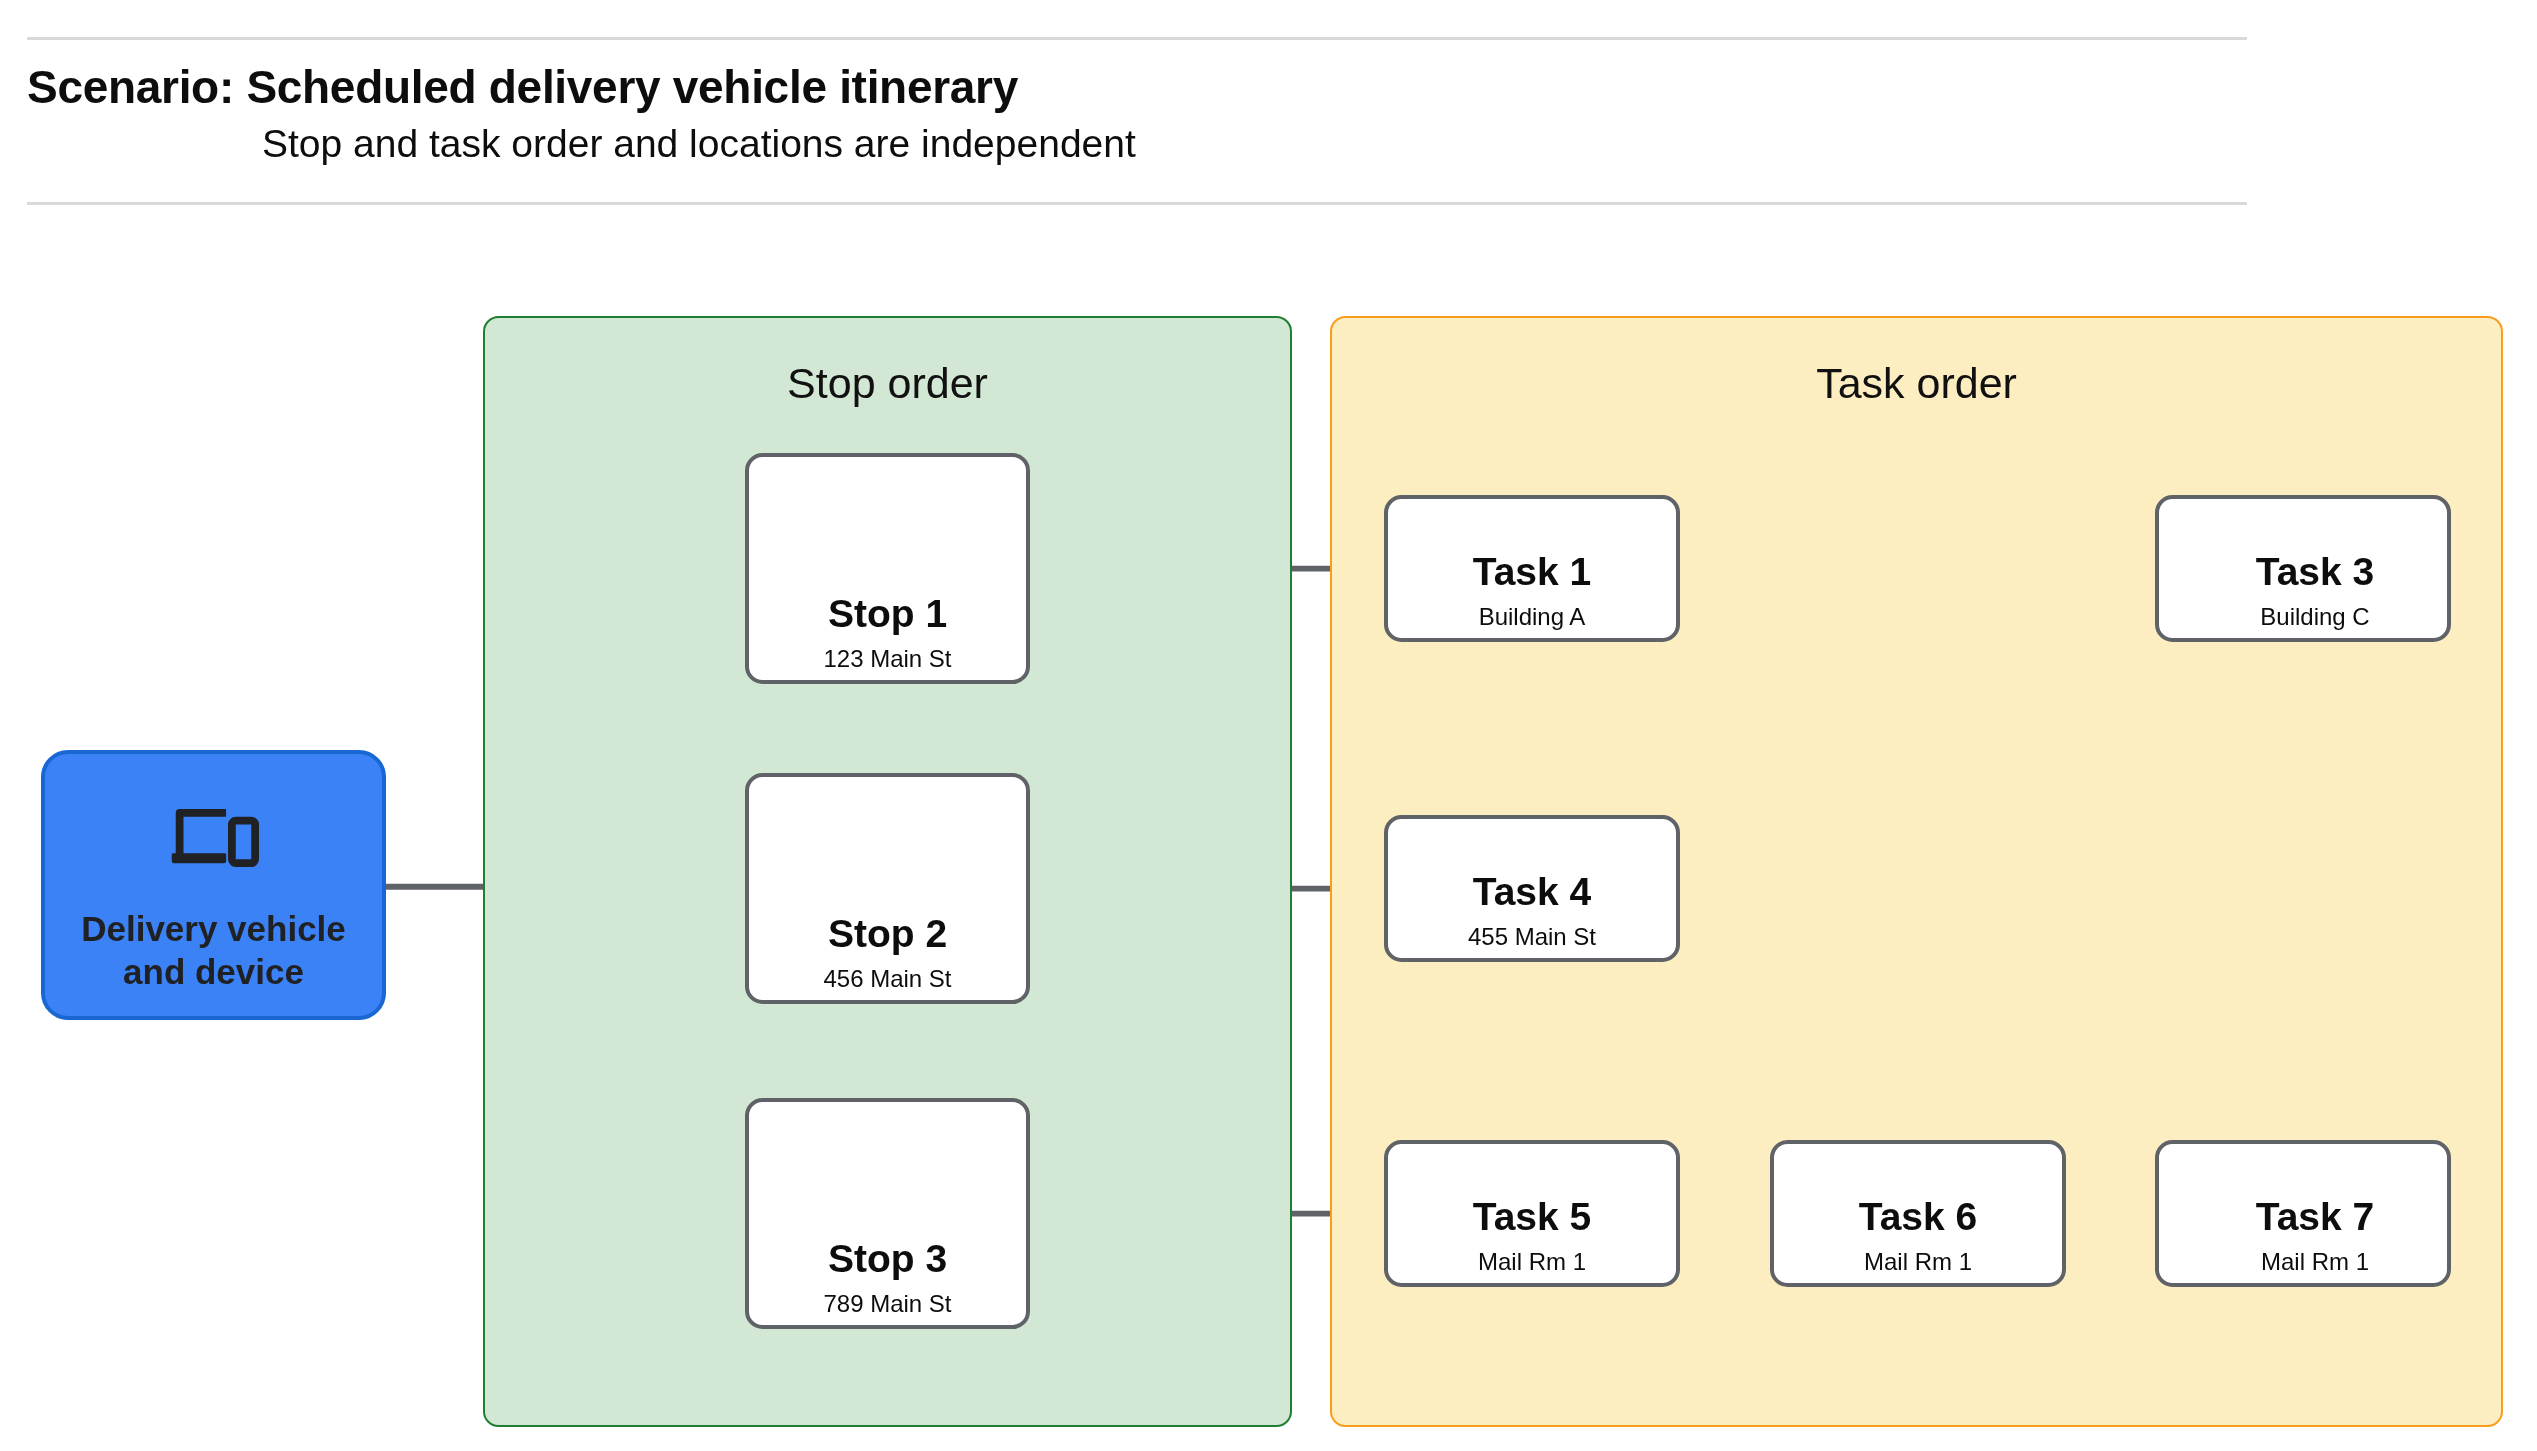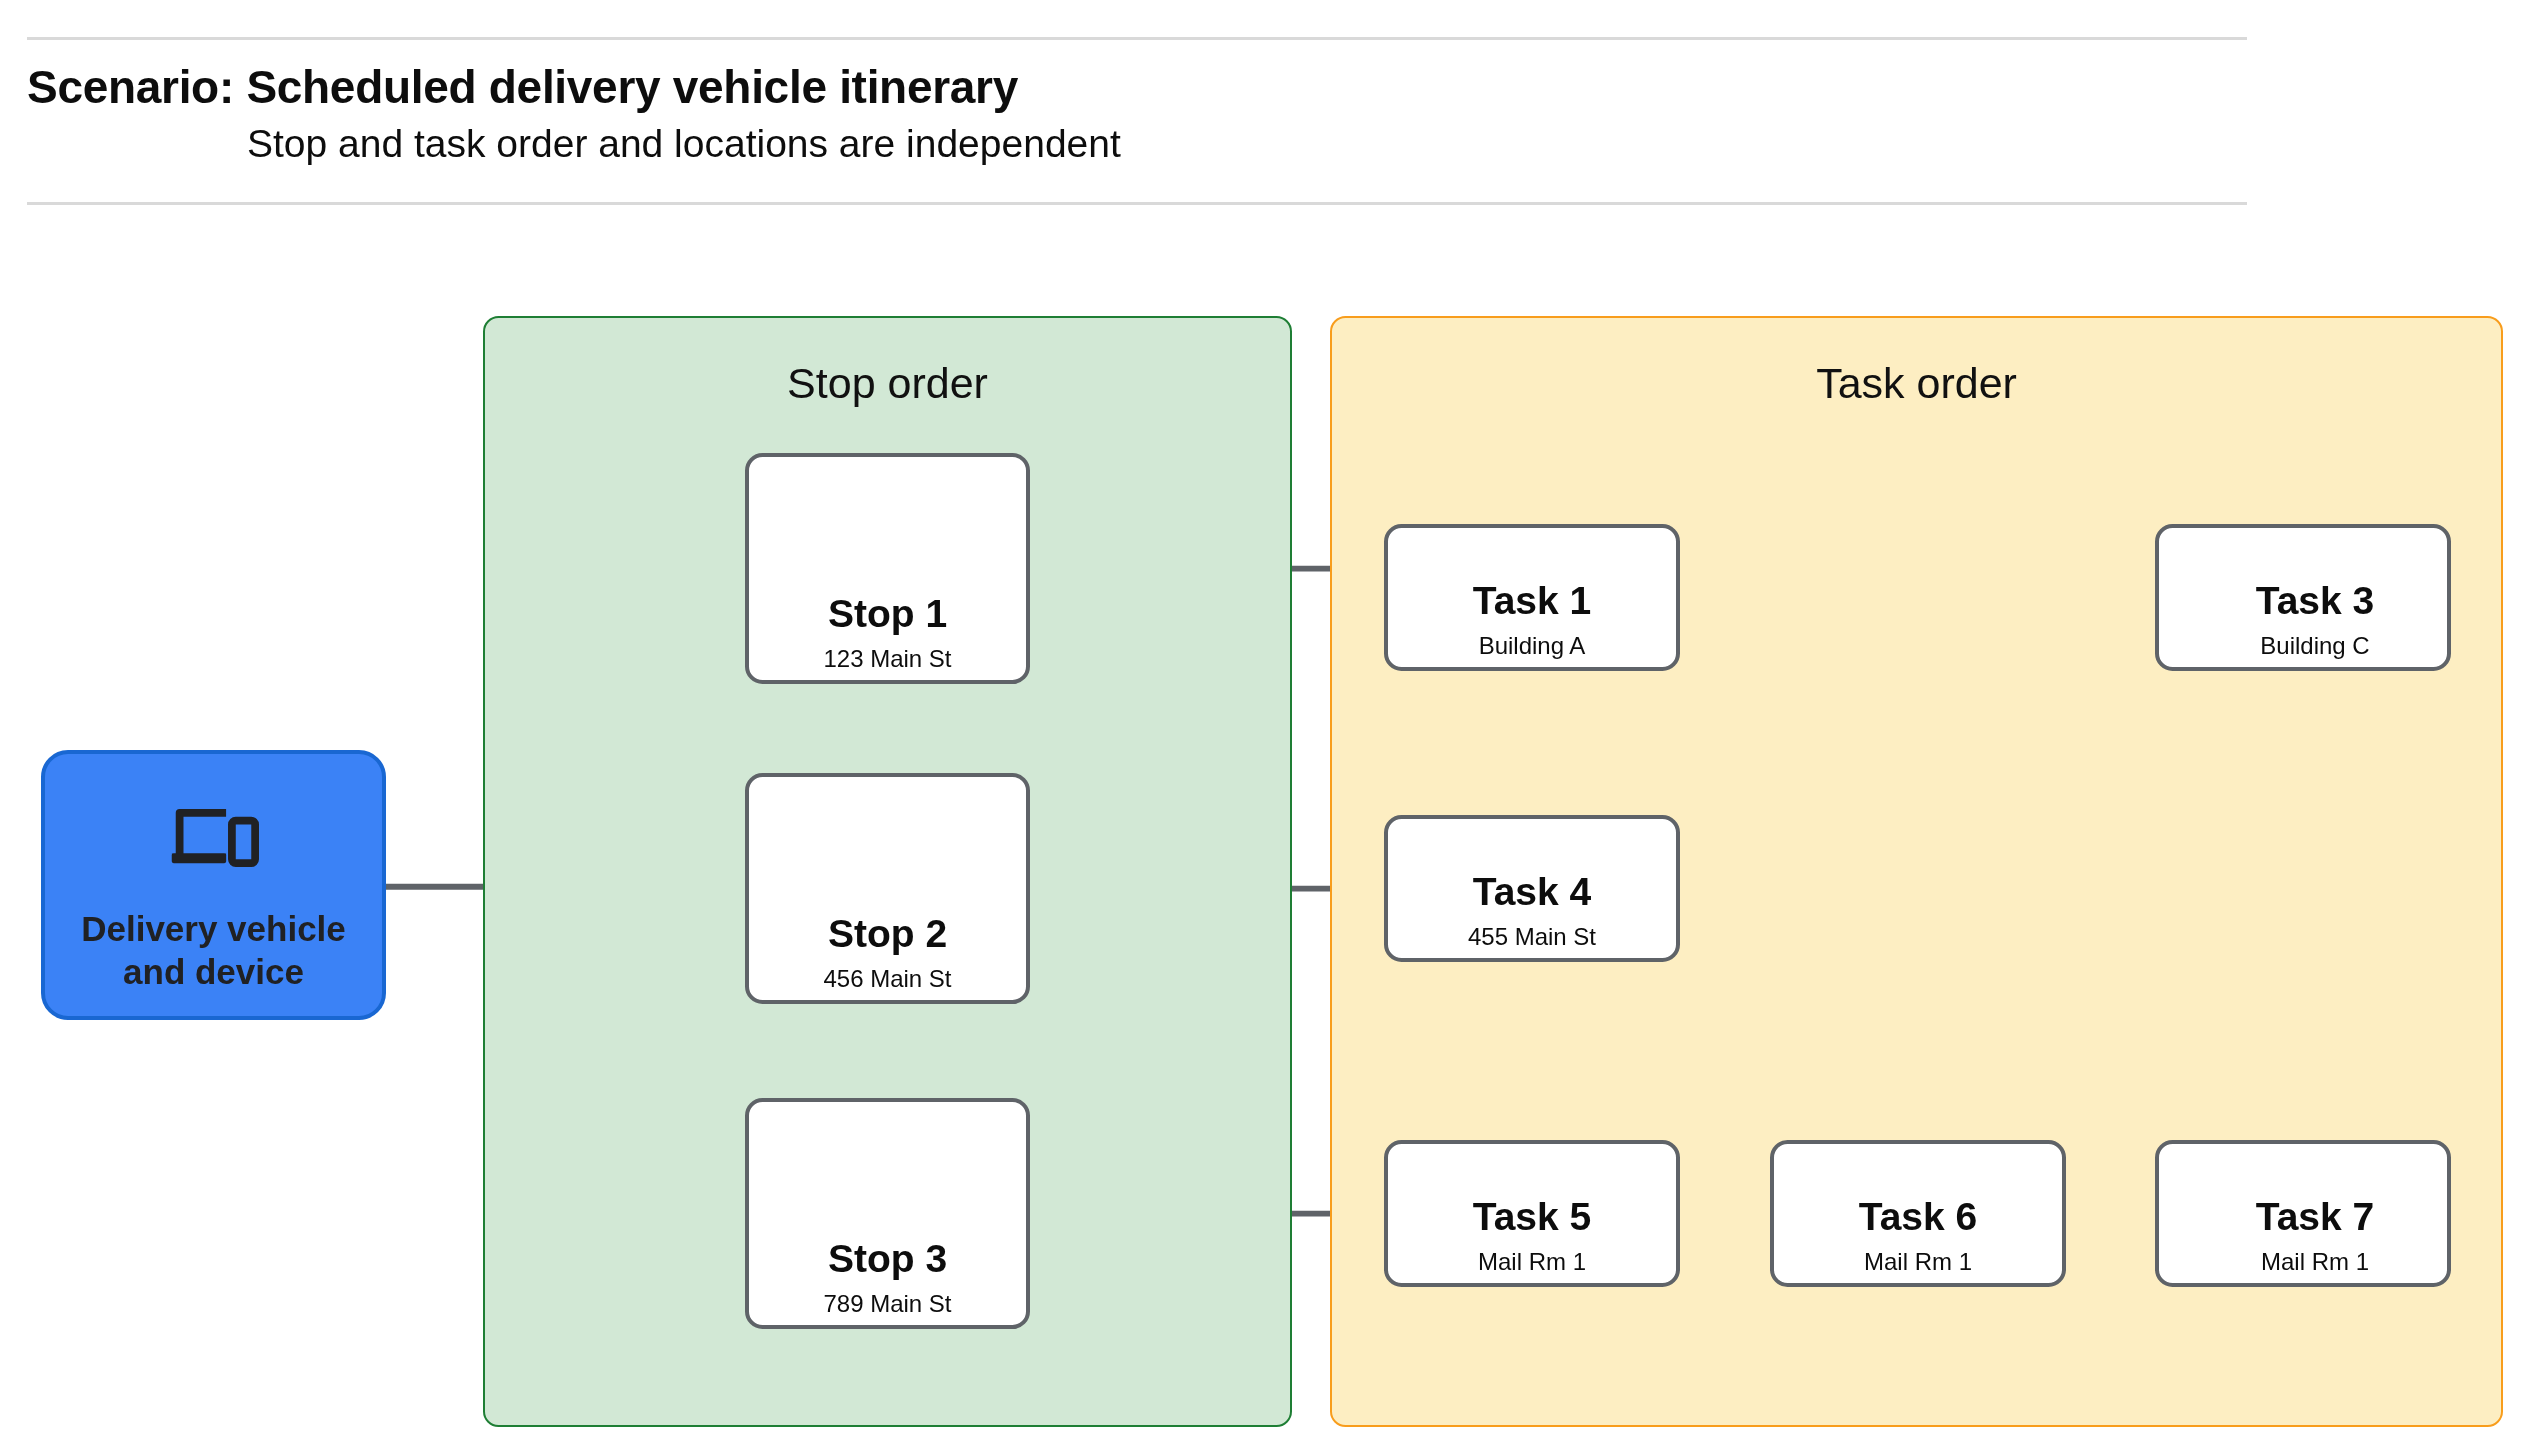--- a/index.html
+++ b/index.html
@@ -6,21 +6,21 @@
   body{width:2538px;height:1452px;position:relative;overflow:hidden;
        font-family:"Liberation Sans","DejaVu Sans",sans-serif;color:#202124;}
 
   
   #header{position:absolute;left:0;top:0;width:2250px;height:208px;}
   .rule{position:absolute;left:27px;width:2220px;height:2.9px;background:#d9d9d9;}
   #rule-top{top:37px;}
   #rule-bottom{top:202px;}
   #page-title{position:absolute;left:27px;top:60px;font-size:46px;font-weight:700;
               letter-spacing:-0.3px;white-space:nowrap;color:#0d0d0d;}
-  #page-subtitle{position:absolute;left:247px;top:122px;font-size:39px;font-weight:400;
+  #page-subtitle{position:absolute;left:262px;top:122px;font-size:39px;font-weight:400;
                  white-space:nowrap;color:#0d0d0d;text-align:center;}
 
   
   #stage{position:absolute;left:0;top:8px;width:2172px;height:1452px;}
 
   
   #wires{position:absolute;left:0;top:0;width:2538px;height:1452px;}
 
   
   .group{position:absolute;border-radius:15.5px;box-sizing:border-box;}
@@ -48,21 +48,21 @@
 
   .stop-node{width:285px;height:231px;left:745px;}
   #stop-0{top:445px;}
   #stop-1{top:765px;}
   #stop-2{top:1090px;}
 
   .task-node{width:296px;height:147px;}
   .task-col-0{left:1384px;}
   .task-col-1{left:1770px;}
   .task-col-2{left:2155px;padding-left:24px;}
-  .task-row-0{top:487px;margin-top:29px;}
+  .task-row-0{top:487px;}
   .task-row-1{top:807px;}
   .task-row-2{top:1132px;}
 </style>
 </head>
 <body>
 
 <div id="header">
   <div class="rule" id="rule-top"></div>
   <div id="page-title">Scenario: Scheduled delivery vehicle itinerary</div>
   <div id="page-subtitle">Stop and task order and locations are independent</div>

